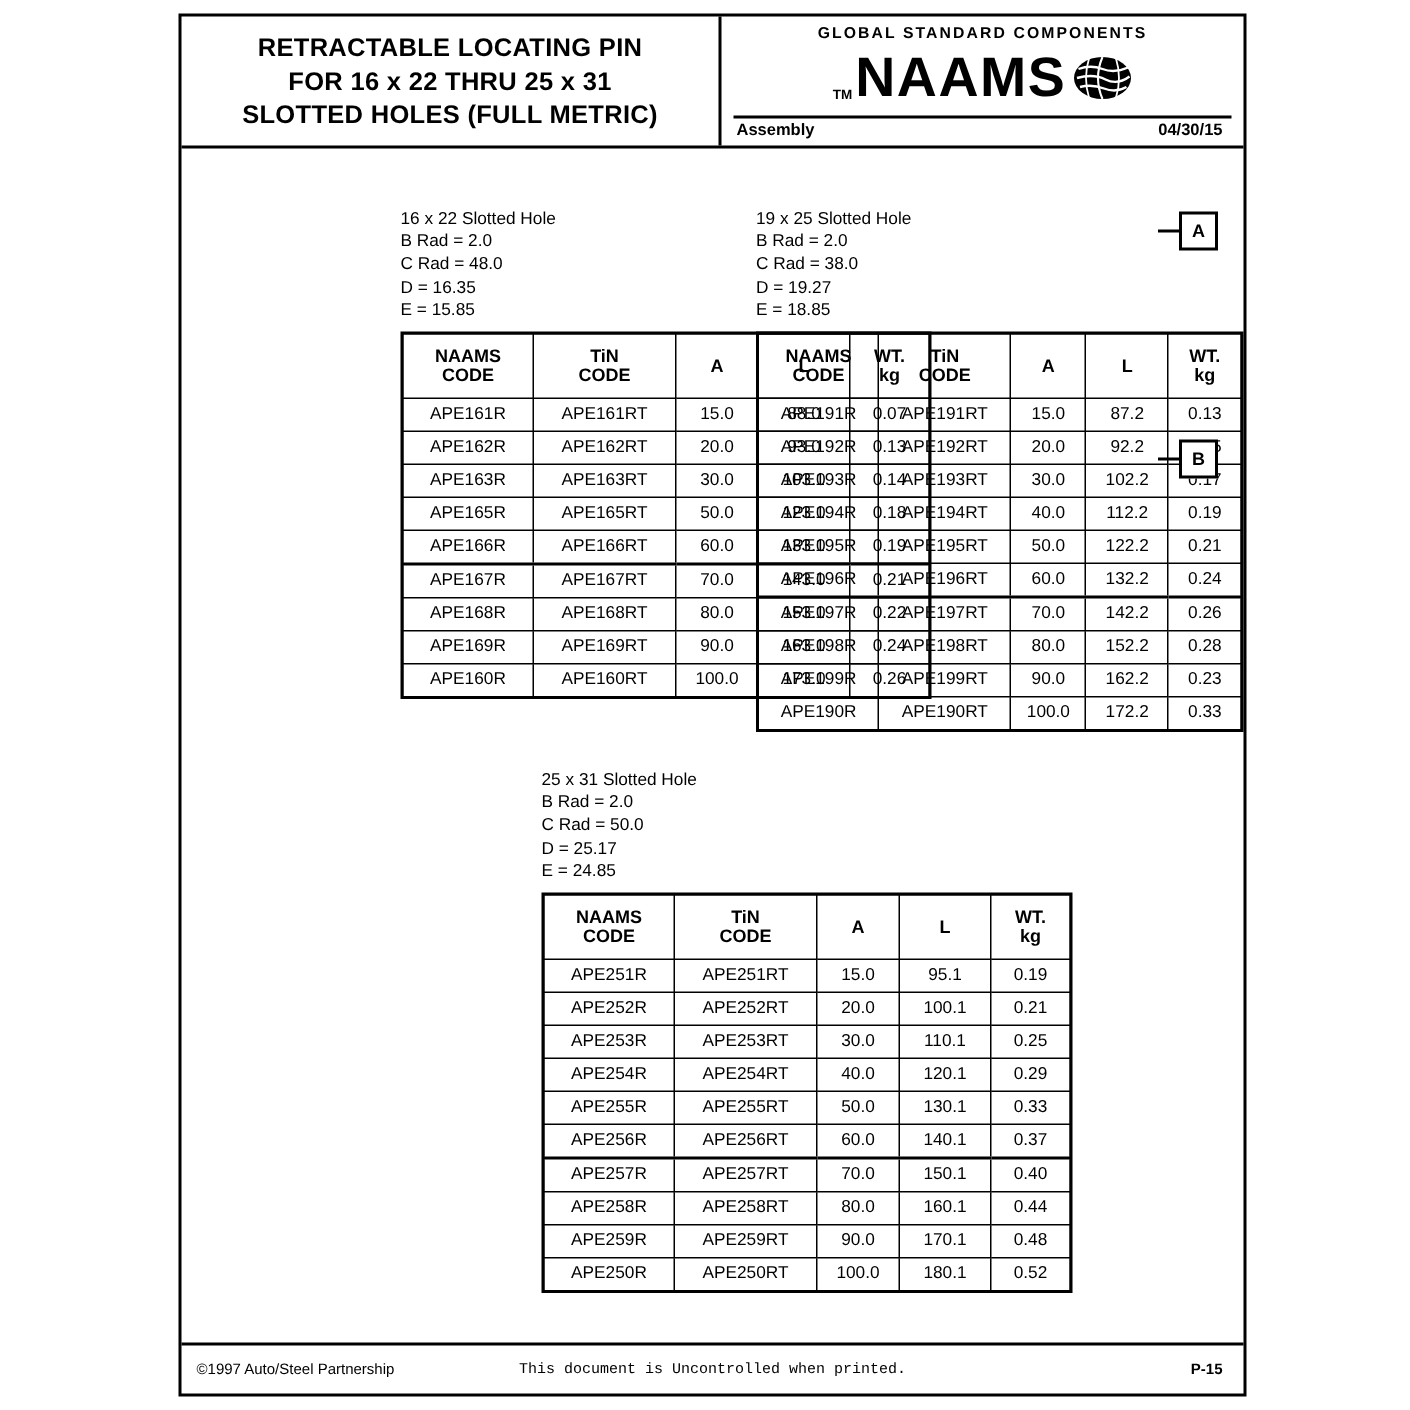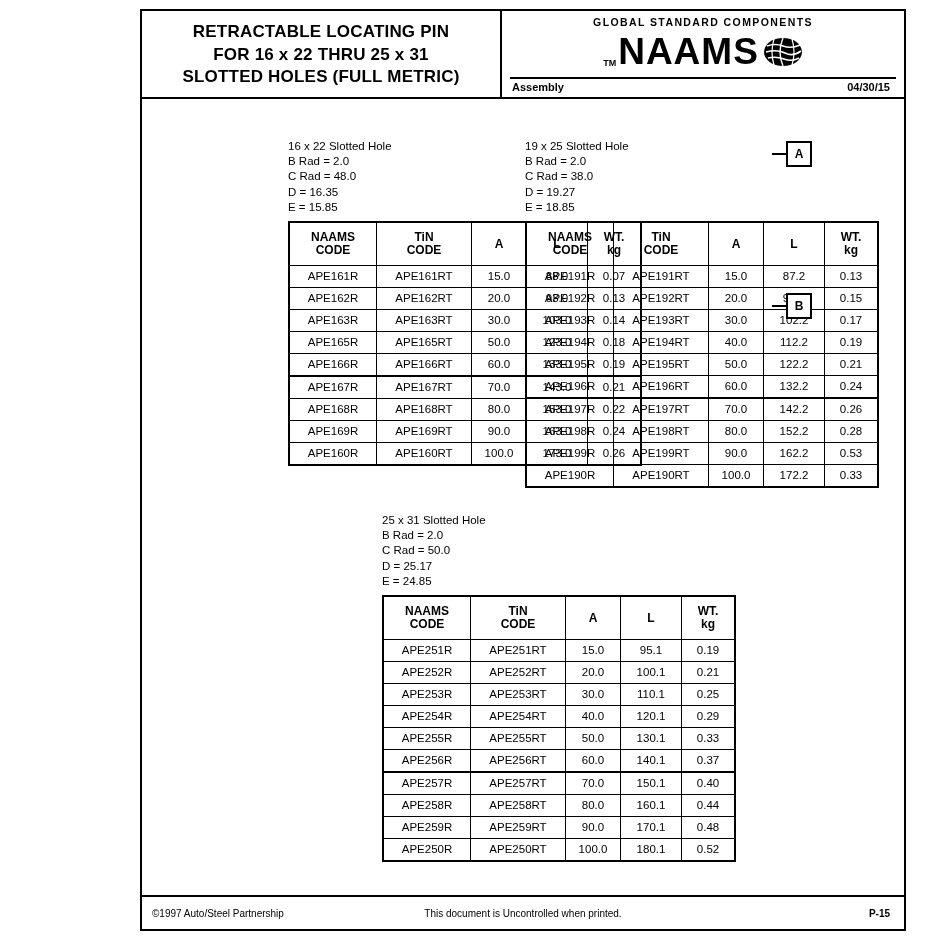--- a/index.html
+++ b/index.html
@@ -15,23 +15,23 @@
     position: relative;
     overflow: hidden;
   }
   .page {
     position: absolute;
     left: 0; top: 0;
     width: 940px; height: 940px;
   }
   .frame {
     position: absolute;
-    left: 140px;
+    left: 119px;
     top: 9px;
-    width: 766px;
+    width: 712px;
     height: 922px;
     border: 2px solid #000;
     box-sizing: border-box;
     background: #fff;
   }
   
   .titleblock {
     position: absolute;
     left: 0; top: 0;
     width: 100%;
@@ -193,21 +193,21 @@
     bottom: 0;
     width: 100%;
     height: 34px;
     border-top: 2px solid #000;
     box-sizing: border-box;
     display: flex;
     align-items: center;
     font-size: 10px;
   }
   .footer .f1 { position: absolute; left: 10px; }
-  .footer .f2 { position: absolute; left: 0; width: 100%; text-align: center; }
+  .footer .f2 { position: absolute; left: 0; width: 100%; text-align: center; font-family: Liberation Mono, monospace; }
   .footer .f3 { position: absolute; right: 14px; font-weight: bold; }
 </style>
 </head>
 <body>
 
 <div class="page">
 
   <div class="frame">
 
     <div class="titleblock">
@@ -415,21 +415,21 @@
               <td class="code">APE198RT</td>
               <td>80.0</td>
               <td>152.2</td>
               <td>0.28</td>
             </tr>
             <tr>
               <td class="code">APE199R</td>
               <td class="code">APE199RT</td>
               <td>90.0</td>
               <td>162.2</td>
-              <td>0.53</td>
+              <td>0.23</td>
             </tr>
             <tr>
               <td class="code">APE190R</td>
               <td class="code">APE190RT</td>
               <td>100.0</td>
               <td>172.2</td>
               <td>0.33</td>
             </tr>
           </tbody>
         </table>

